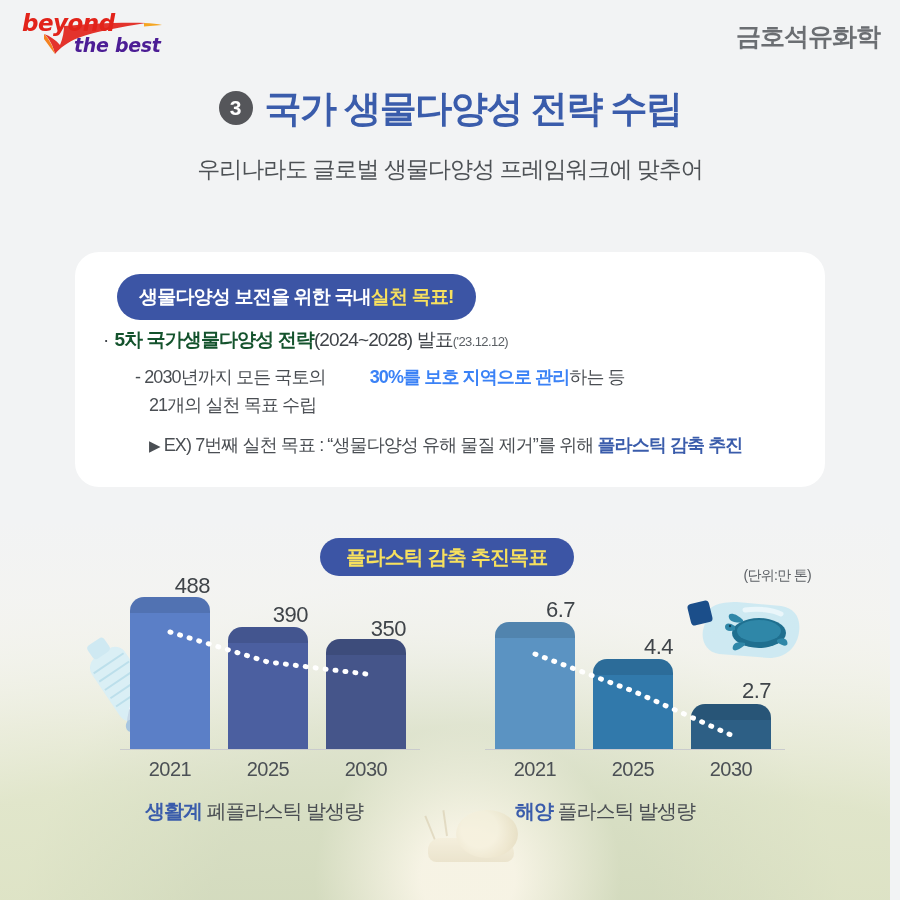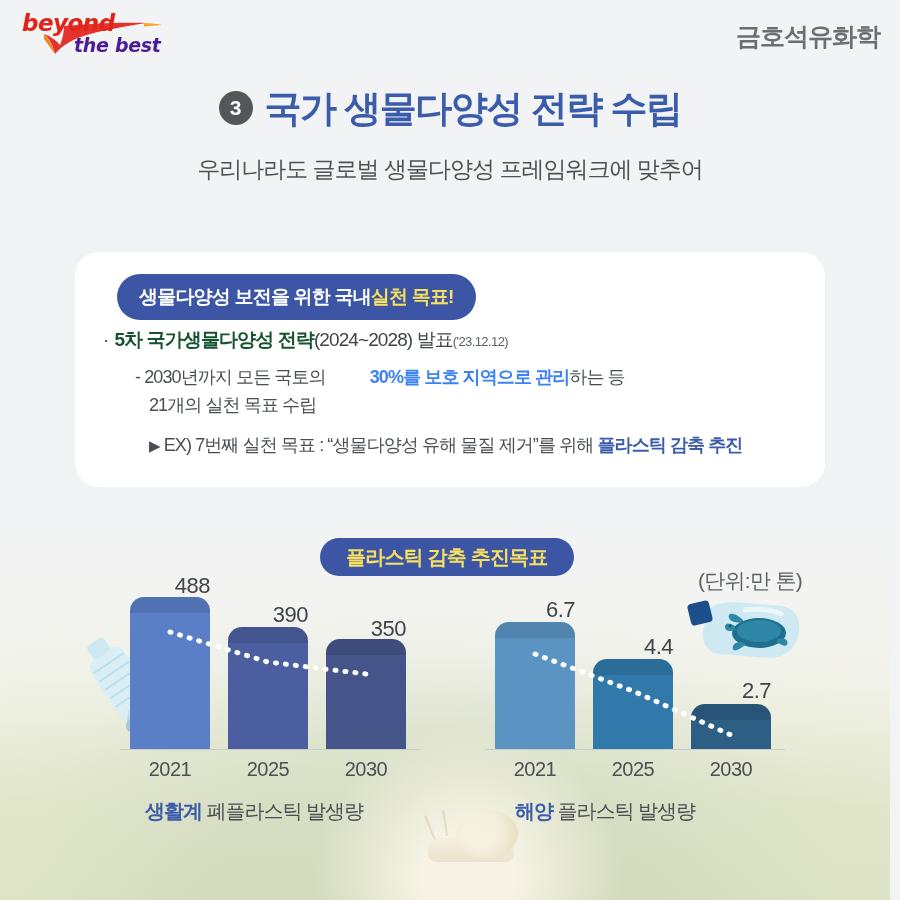--- a/index.html
+++ b/index.html
@@ -118,21 +118,21 @@
   }
   .sub2 .b-blue{color:#3a5cab;font-weight:bold;}
   .tri{font-size:15px;color:#4a4e53;}
 
   
   .chart-pill{
     position:absolute;left:320px;top:538px;height:38px;padding:0 26px;font-size:20px;
     color:#f7e05e;
   }
   .unit{
-    position:absolute;right:88px;top:567px;font-size:21px;color:#5d6166;letter-spacing:-.7px;
+    position:absolute;right:79px;top:567px;font-size:14px;color:#5d6166;letter-spacing:-.7px;
   }
 
   .chart{position:absolute;}
   .chart.left{left:120px;top:585px;width:300px;height:200px;}
   .chart.right{left:485px;top:585px;width:300px;height:200px;}
 
   .axis{position:absolute;left:0;bottom:35px;width:100%;height:1px;background:#c9cbcd;}
 
   .bar{
     position:absolute;bottom:36px;border-radius:14px 14px 0 0;

